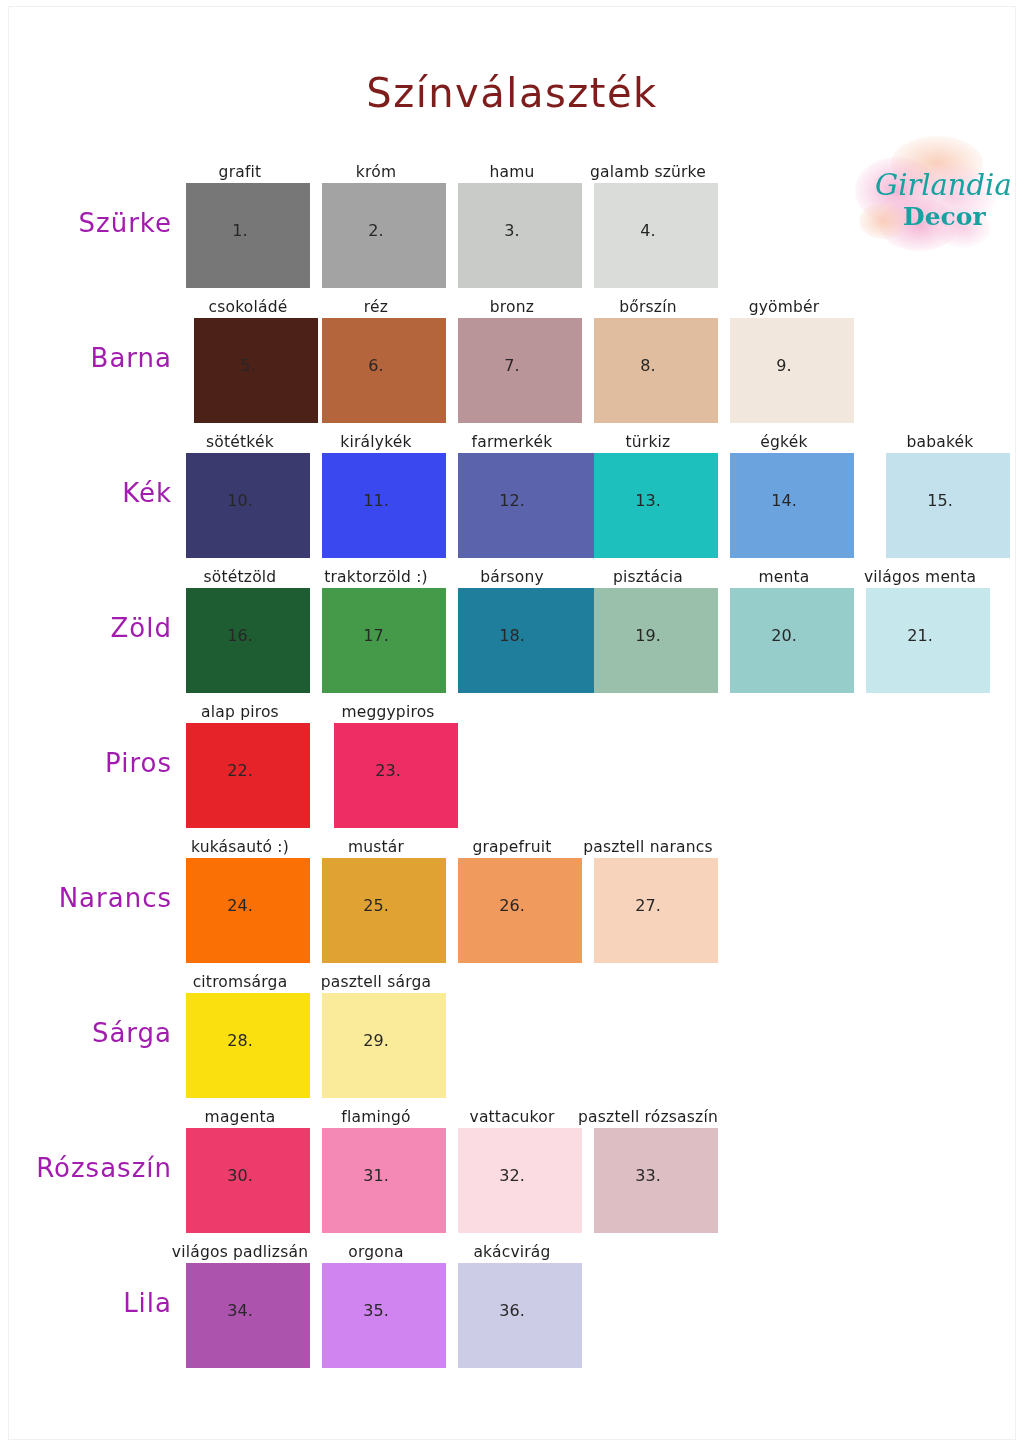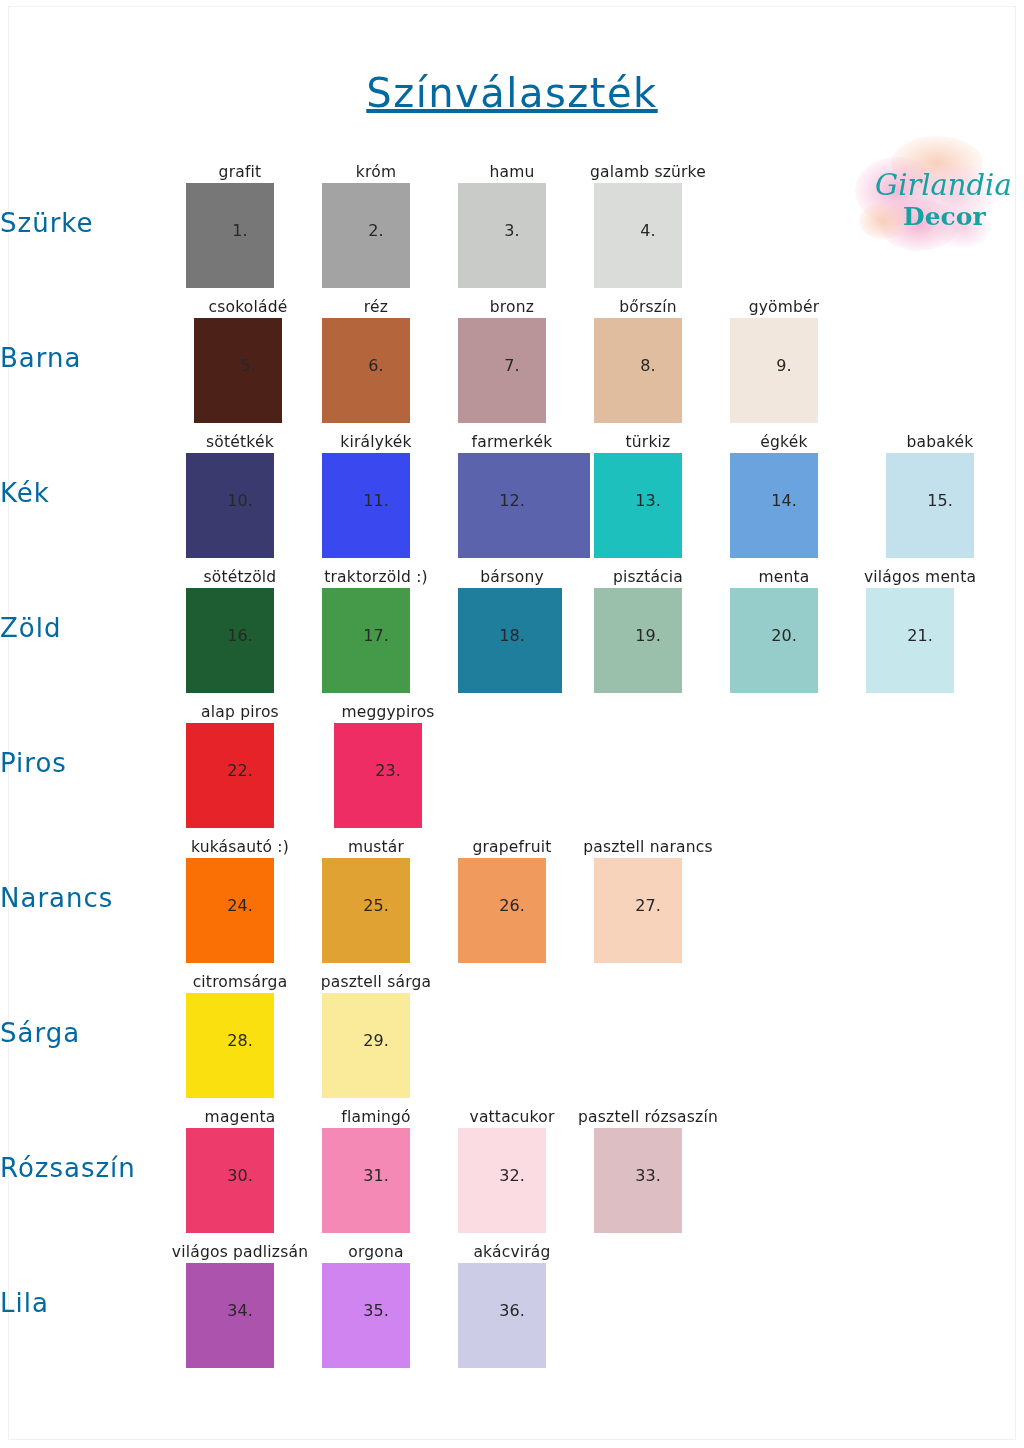--- a/index.html
+++ b/index.html
@@ -34,23 +34,22 @@
   
   #title {
     position: absolute;
     left: 0;
     top: 70px;
     width: 1024px;
     text-align: center;
     font-family: "DejaVu Sans", sans-serif;
     font-size: 40px;
     letter-spacing: 1.5px;
-    color: #0369a1;
+    color: #7f1d1d;
     font-weight: 400;
-    text-decoration: underline;
   }
 
   
   #logo {
     position: absolute;
     left: 845px;
     top: 133px;
     width: 165px;
     height: 125px;
   }
@@ -65,30 +64,30 @@
   }
   .color-row {
     position: relative;
     height: 135px;
   }
   .row-label {
     position: absolute;
     left: 0;
     width: 172px;
     top: 48px;
-    text-align: left;
+    text-align: right;
     font-size: 26px;
-    color: #0369a1;
+    color: #a21caf;
     letter-spacing: 1px;
     white-space: nowrap;
   }
   .swatch {
     position: absolute;
     top: 23px;
-    width: 88px;
+    width: 124px;
     height: 105px;
   }
   .swatch-name {
     position: absolute;
     top: -20px;
     left: -24px;
     width: 156px;
     text-align: center;
     font-size: 15.5px;
     color: #1f1f1f;

